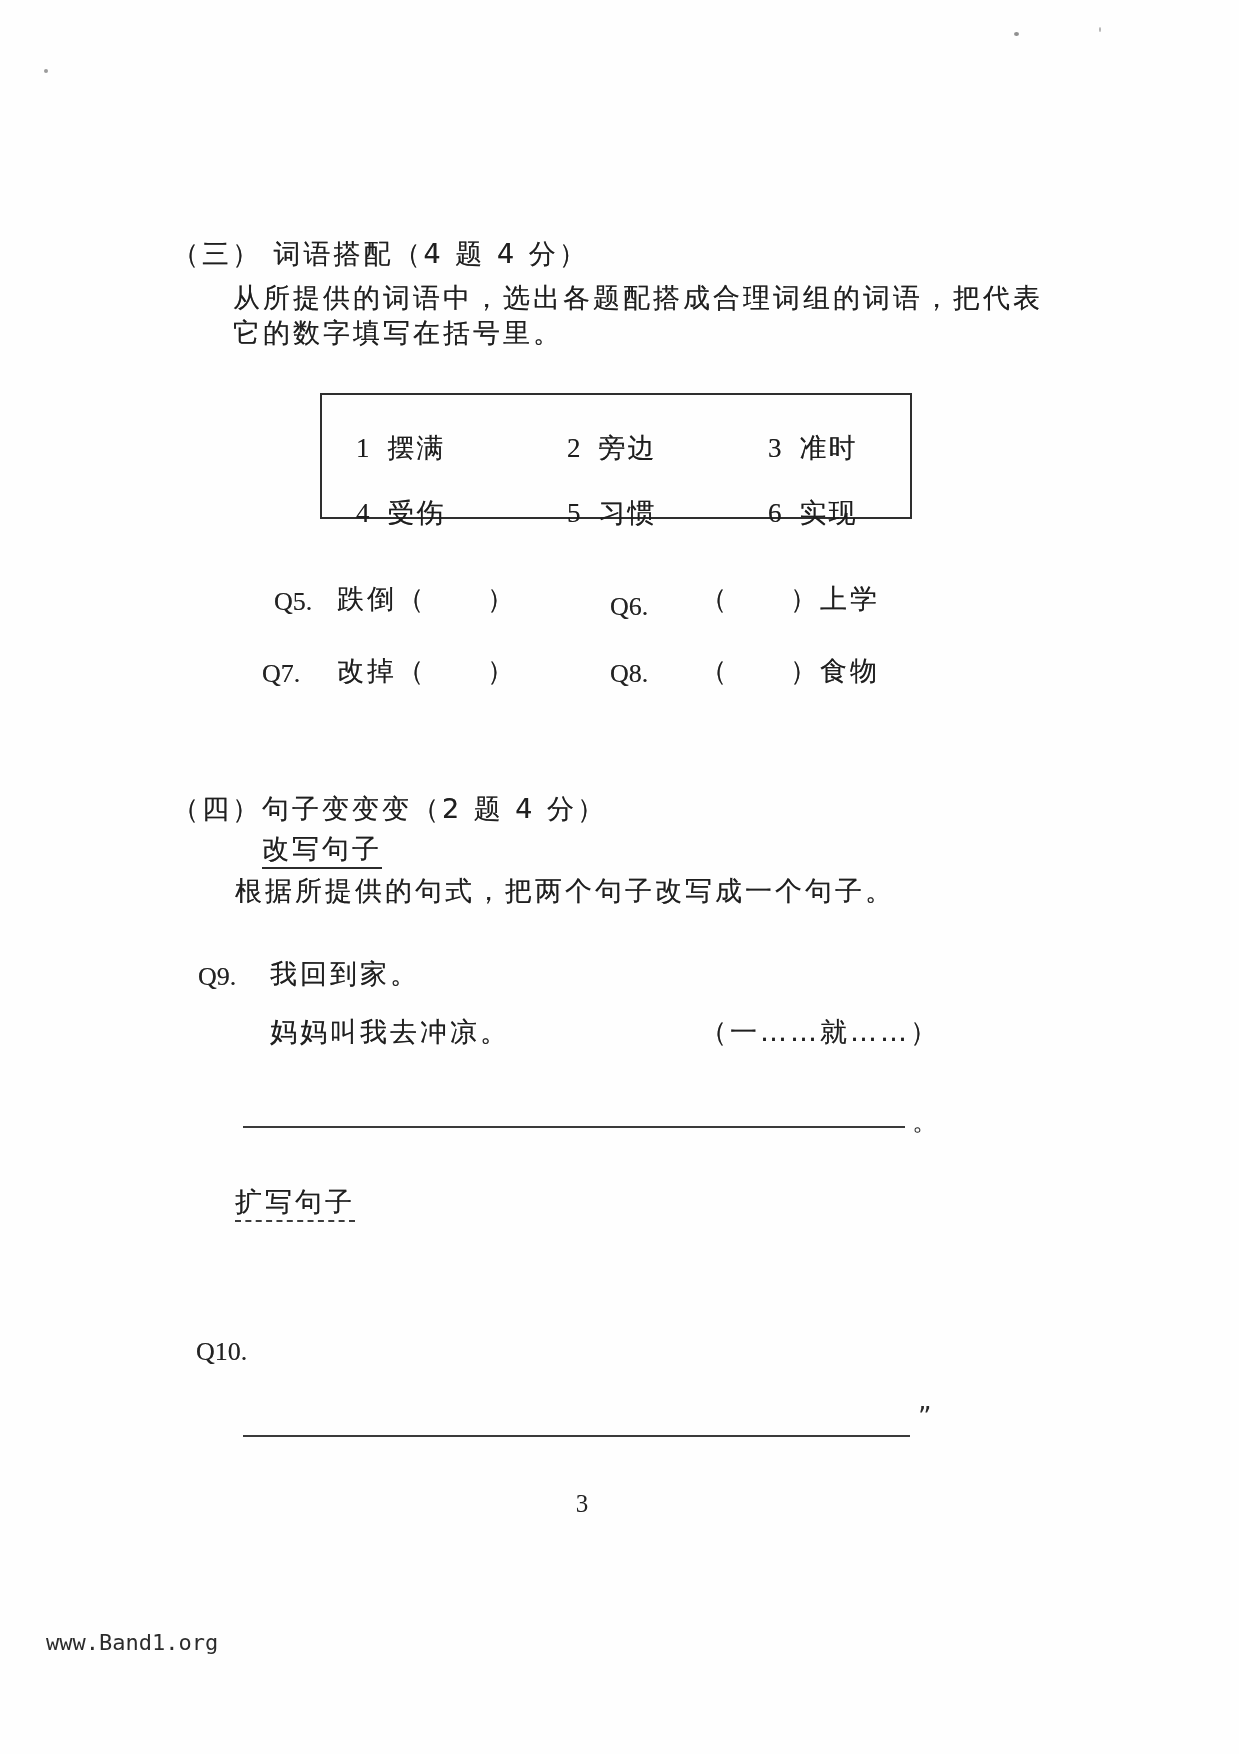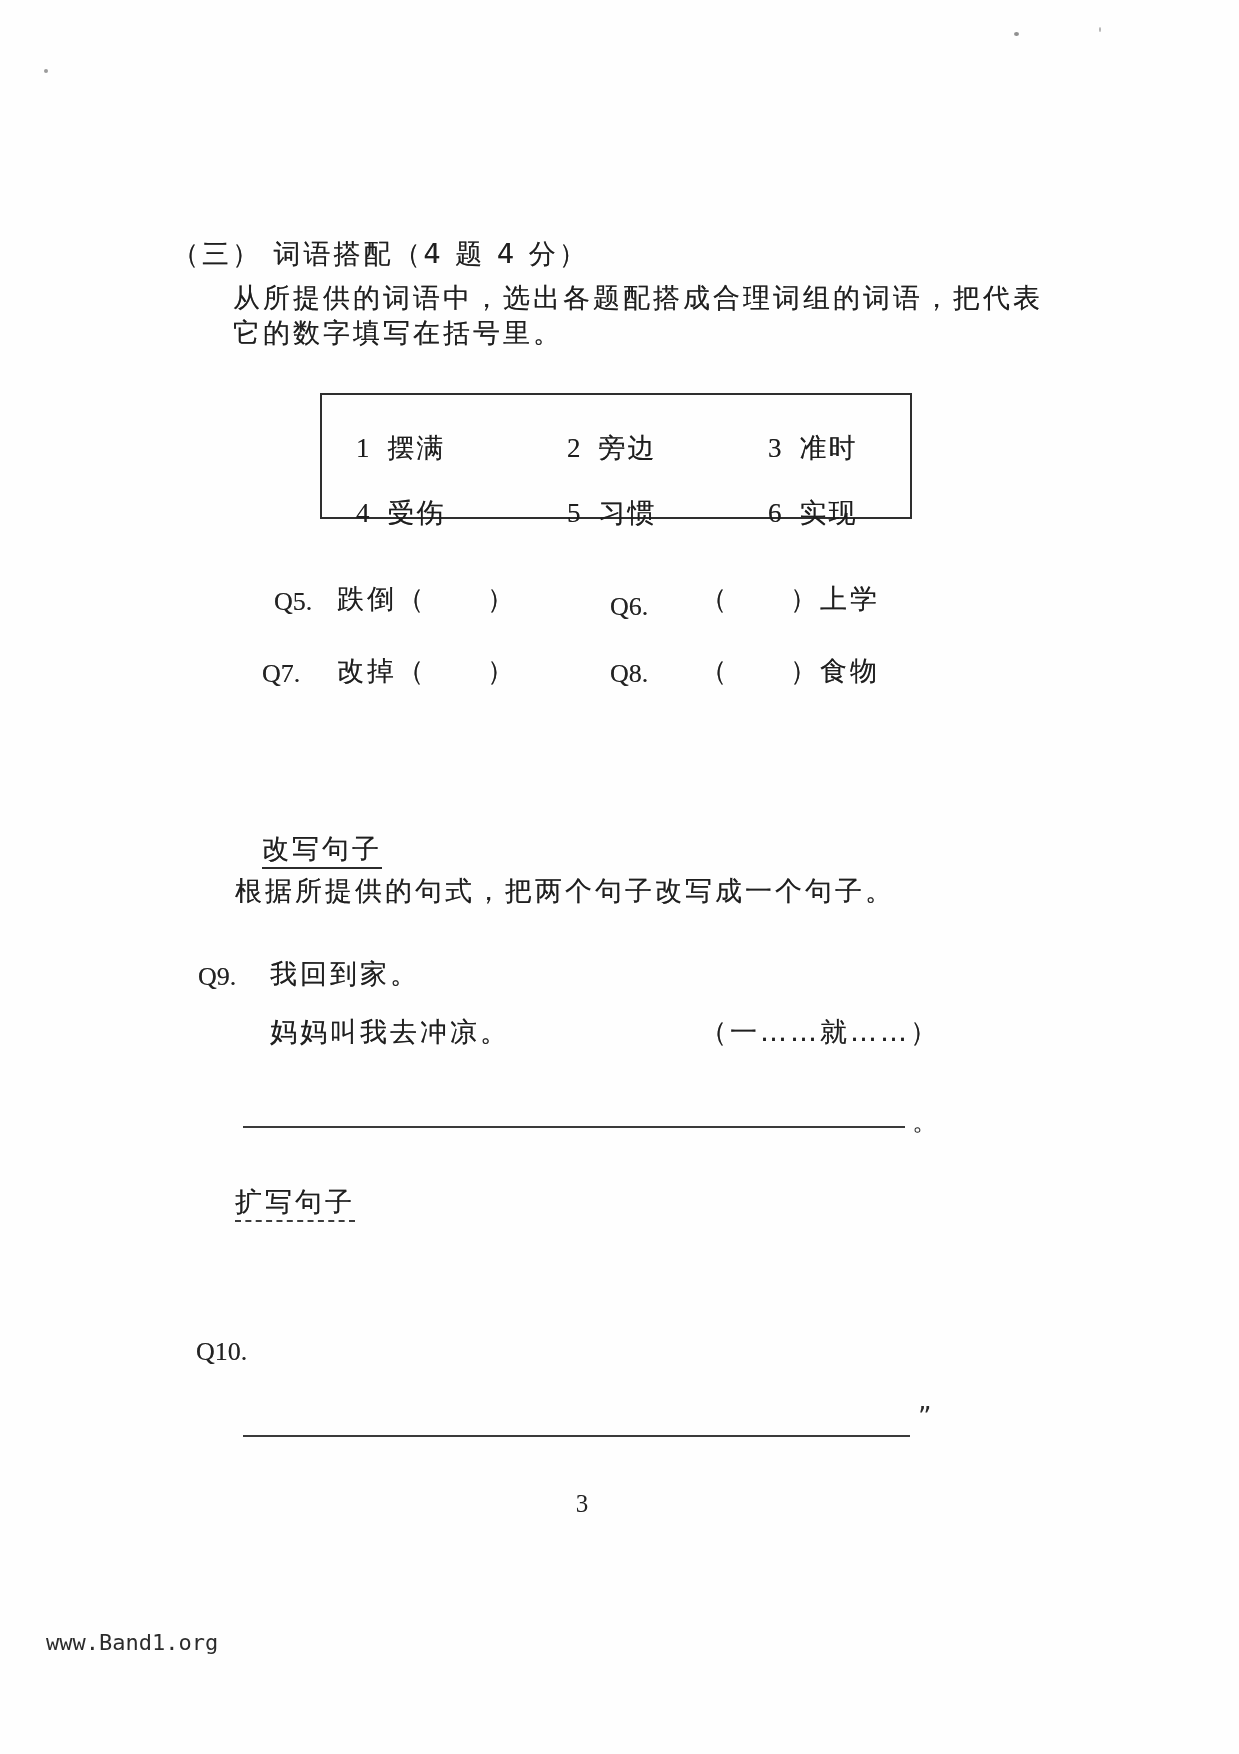--- a/index.html
+++ b/index.html
@@ -117,20 +117,21 @@
   <div class="qlabel" style="left:274px;top:587px;">Q5.</div>
   <div class="cjk" style="left:337px;top:583px;">跌倒（　　）</div>
   <div class="qlabel" style="left:610px;top:576px;margin-top:16px;">Q6.</div>
   <div class="cjk" style="left:700px;top:583px;text-align:center;">（　　）上学</div>
 
   <div class="qlabel" style="left:262px;top:659px;">Q7.</div>
   <div class="cjk" style="left:337px;top:655px;">改掉（　　）</div>
   <div class="qlabel" style="left:610px;top:659px;">Q8.</div>
   <div class="cjk" style="left:700px;top:655px;">（　　）食物</div>
 
+  <div class="cjk heading" style="left:172px;top:793px;">（四）句子变变变（2 题 4 分）</div>
 
   <div class="cjk" style="left:235px;top:833px;"><span class="u-solid">改写句子</span></div>
   <div class="cjk" style="left:235px;top:875px;">根据所提供的句式，把两个句子改写成一个句子。</div>
 
   <div class="qlabel" style="left:198px;top:962px;">Q9.</div>
   <div class="cjk" style="left:270px;top:958px;">我回到家。</div>
   <div class="cjk" style="left:270px;top:1016px;">妈妈叫我去冲凉。</div>
   <div class="cjk" style="left:700px;top:1016px;">（一……就……）</div>
 
   <div class="answer-line" style="left:243px;top:1098px;width:662px;"></div>

